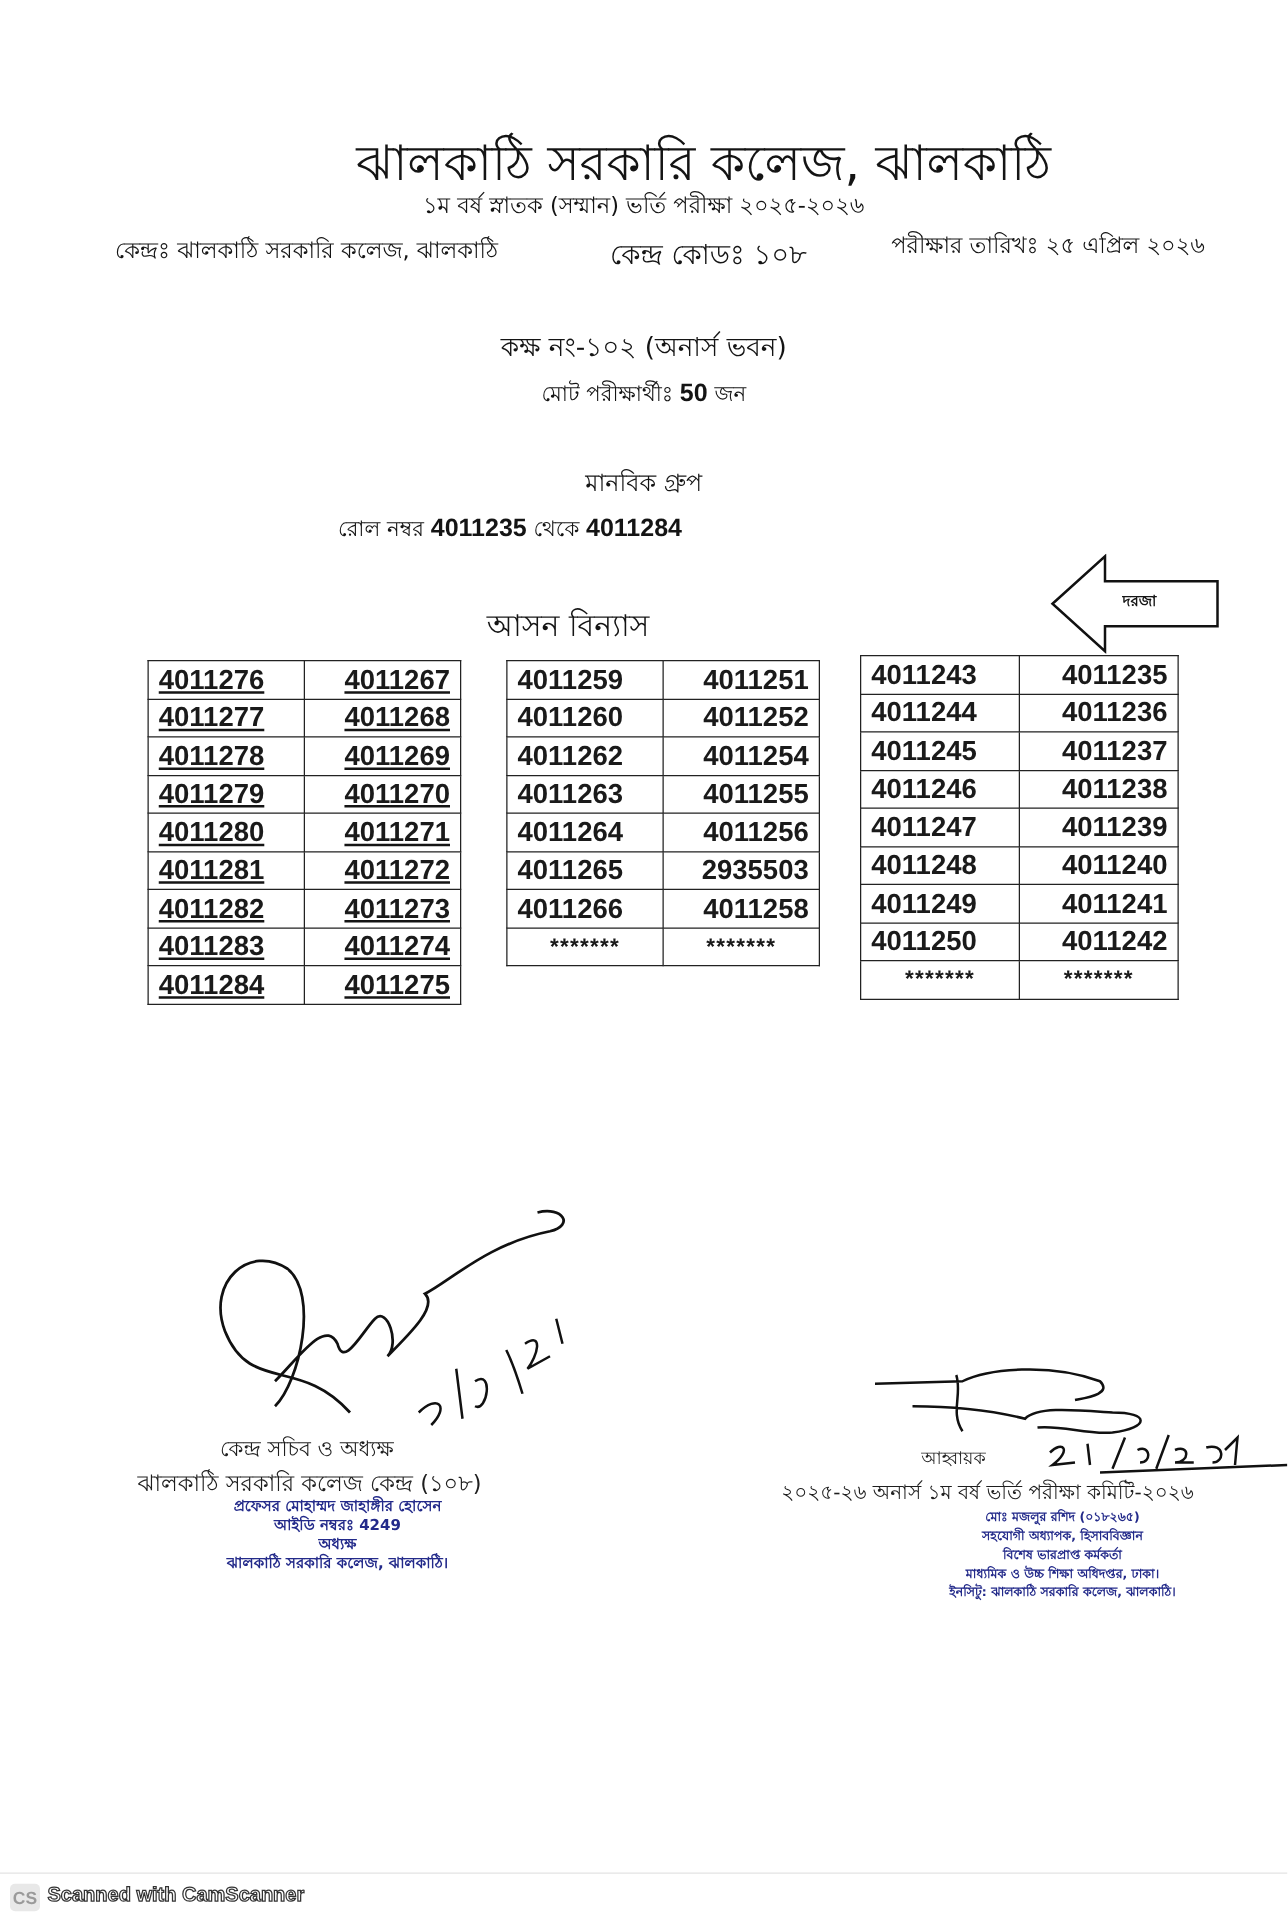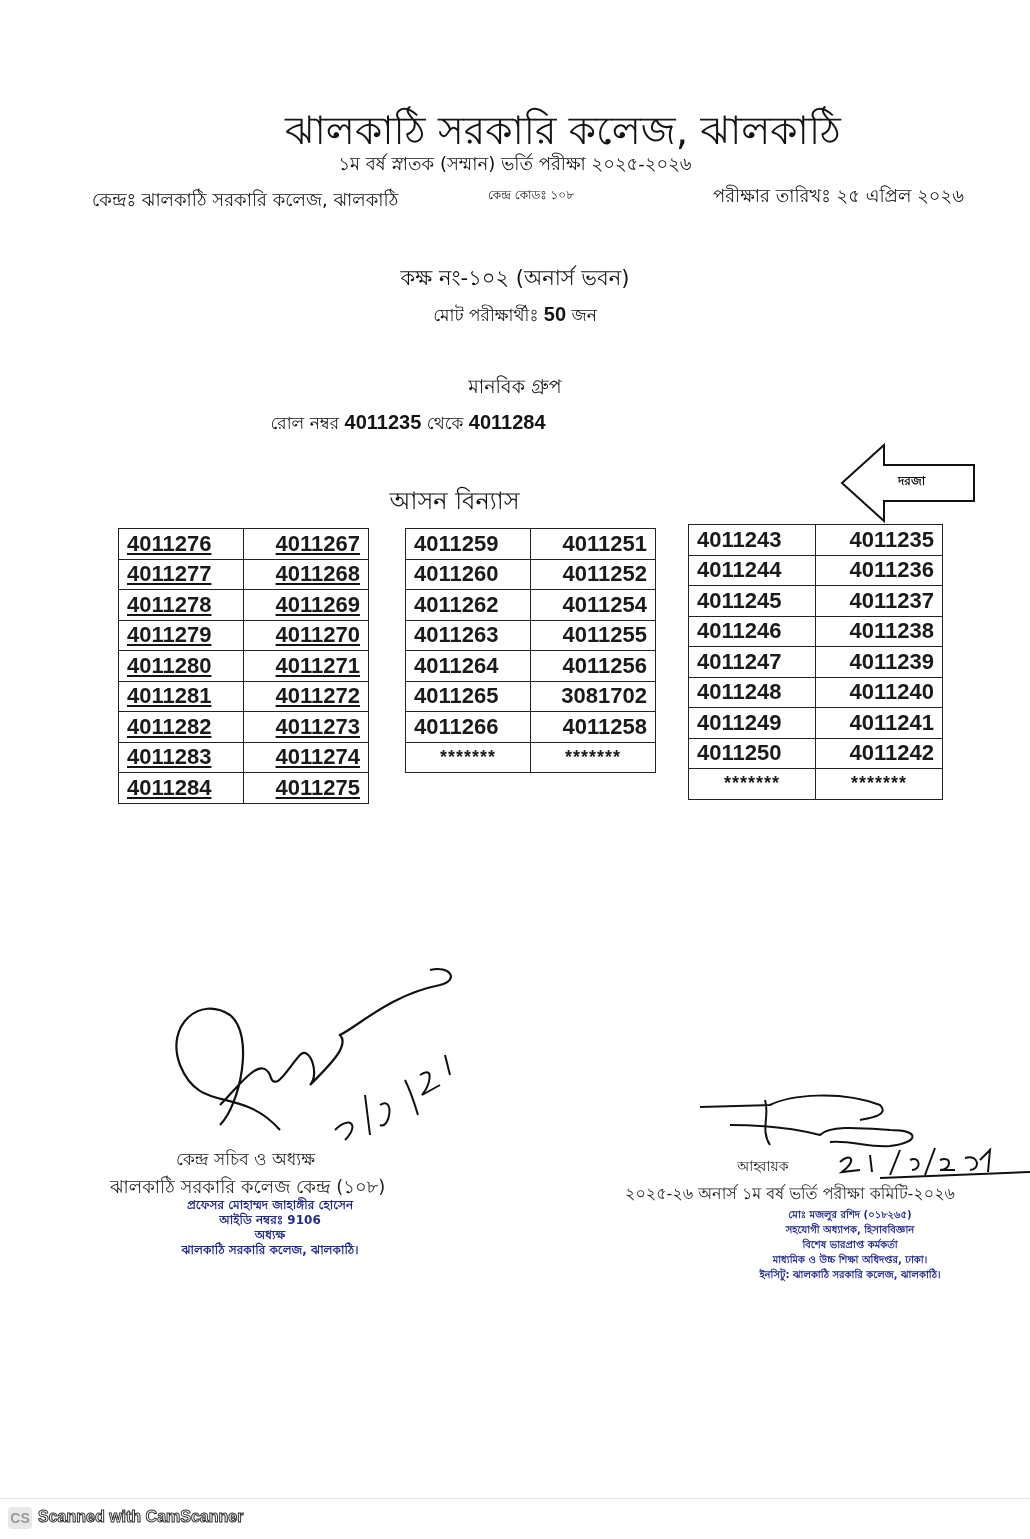--- a/index.html
+++ b/index.html
@@ -3,21 +3,21 @@
 <meta charset="utf-8">
 <style>
   html, body { margin:0; padding:0; }
   body { width:1030px; height:1539px; background:#ffffff; position:relative; overflow:hidden;
          font-family:"DejaVu Sans", sans-serif; color:#141414; }
   .abs { position:absolute; }
   .center { text-align:center; }
   #college-title { left:0; width:1030px; top:100px; font-size:39px;margin-left:48px; }
   #exam-title { left:0; width:1030px; top:150px; font-size:18px; }
   #center-name { left:92px; top:186px; font-size:18px; }
-  #center-code { left:488px; top:186px; font-size:12px; }
+  #center-code { left:488px; top:186px; font-size:22px; }
   #exam-date { left:713px; top:182px; font-size:18px; }
   #room { left:0; width:1030px; top:262px; font-size:21px; }
   #total { left:0; width:1030px; top:302px; font-size:17px; }
   #total b, #roll-range b { font-family:"Liberation Sans", sans-serif; font-weight:bold; font-size:20px; }
   #group { left:0; width:1030px; top:372px; font-size:19px; }
   #roll-range { left:0; width:816px; top:410px; font-size:17px; }
   #seat-title { left:0; width:909px; top:482px; font-size:24px; }
 
   #door { left:840px; top:443px; width:140px; height:80px; }
   #door-label { left:898px; top:472px; font-size:12px; font-weight:bold; }
@@ -139,21 +139,21 @@
       <tr>
         <td class="l">4011263</td>
         <td class="r">4011255</td>
       </tr>
       <tr>
         <td class="l">4011264</td>
         <td class="r">4011256</td>
       </tr>
       <tr>
         <td class="l">4011265</td>
-        <td class="r">3081702</td>
+        <td class="r">2935503</td>
       </tr>
       <tr>
         <td class="l">4011266</td>
         <td class="r">4011258</td>
       </tr>
       <tr>
         <td class="star">*******</td>
         <td class="star">*******</td>
       </tr>
     </tbody>
@@ -200,21 +200,21 @@
   </table>
 
 <svg class="abs" id="sig-left" viewBox="0 0 300 190">
   <path d="M120,175 C80,130 40,160 20,110 C5,70 40,40 70,60 C95,80 80,150 60,170 M60,150 C80,130 100,100 110,120 C115,140 130,110 140,100 C150,90 160,120 150,130 C170,110 190,90 180,80 C200,70 230,40 280,30 C300,25 290,10 270,15" fill="none" stroke="#111" stroke-width="2.2"></path>
   <path d="M175,175 C190,160 200,170 185,185 M205,140 L210,180 M220,150 C235,140 230,175 220,170 M245,125 C250,135 255,150 258,160 M260,120 C275,110 270,130 262,140 L280,130 M285,100 L290,120" fill="none" stroke="#111" stroke-width="2"></path>
 </svg>
 <div class="abs sig-text" id="left-role">কেন্দ্র সচিব ও অধ্যক্ষ</div>
 <div class="abs sig-text" id="left-center">ঝালকাঠি সরকারি কলেজ কেন্দ্র (১০৮)</div>
 <div class="abs stamp" id="left-stamp">
   <div>প্রফেসর মোহাম্মদ জাহাঙ্গীর হোসেন</div>
-  <div>আইডি নম্বরঃ 9106</div>
+  <div>আইডি নম্বরঃ 4249</div>
   <div>অধ্যক্ষ</div>
   <div>ঝালকাঠি সরকারি কলেজ, ঝালকাঠি।</div>
 </div>
 
 <svg class="abs" id="sig-right" viewBox="0 0 340 90">
   <path d="M10,17 L80,15 C100,5 150,0 190,15 C200,25 180,28 170,30 M75,10 C80,25 70,40 80,55 M40,35 C80,35 110,40 130,45 C140,35 170,38 200,40 C230,40 230,52 200,56 C180,58 160,50 140,52" fill="none" stroke="#111" stroke-width="2"></path>
   <path d="M150,72 C160,62 168,70 152,82 L170,80 M180,65 L182,82 M210,60 L200,85 M220,70 C230,65 232,80 222,80 M245,58 L235,85 M250,70 C262,65 262,80 250,80 L265,80 M275,68 C290,64 290,80 280,80 M290,70 L300,60 L298,82 M190,88 L340,82" fill="none" stroke="#111" stroke-width="2"></path>
 </svg>
 <div class="abs sig-text" id="convenor">আহ্বায়ক</div>
 <div class="abs sig-text" id="committee">২০২৫-২৬ অনার্স ১ম বর্ষ ভর্তি পরীক্ষা কমিটি-২০২৬</div>

